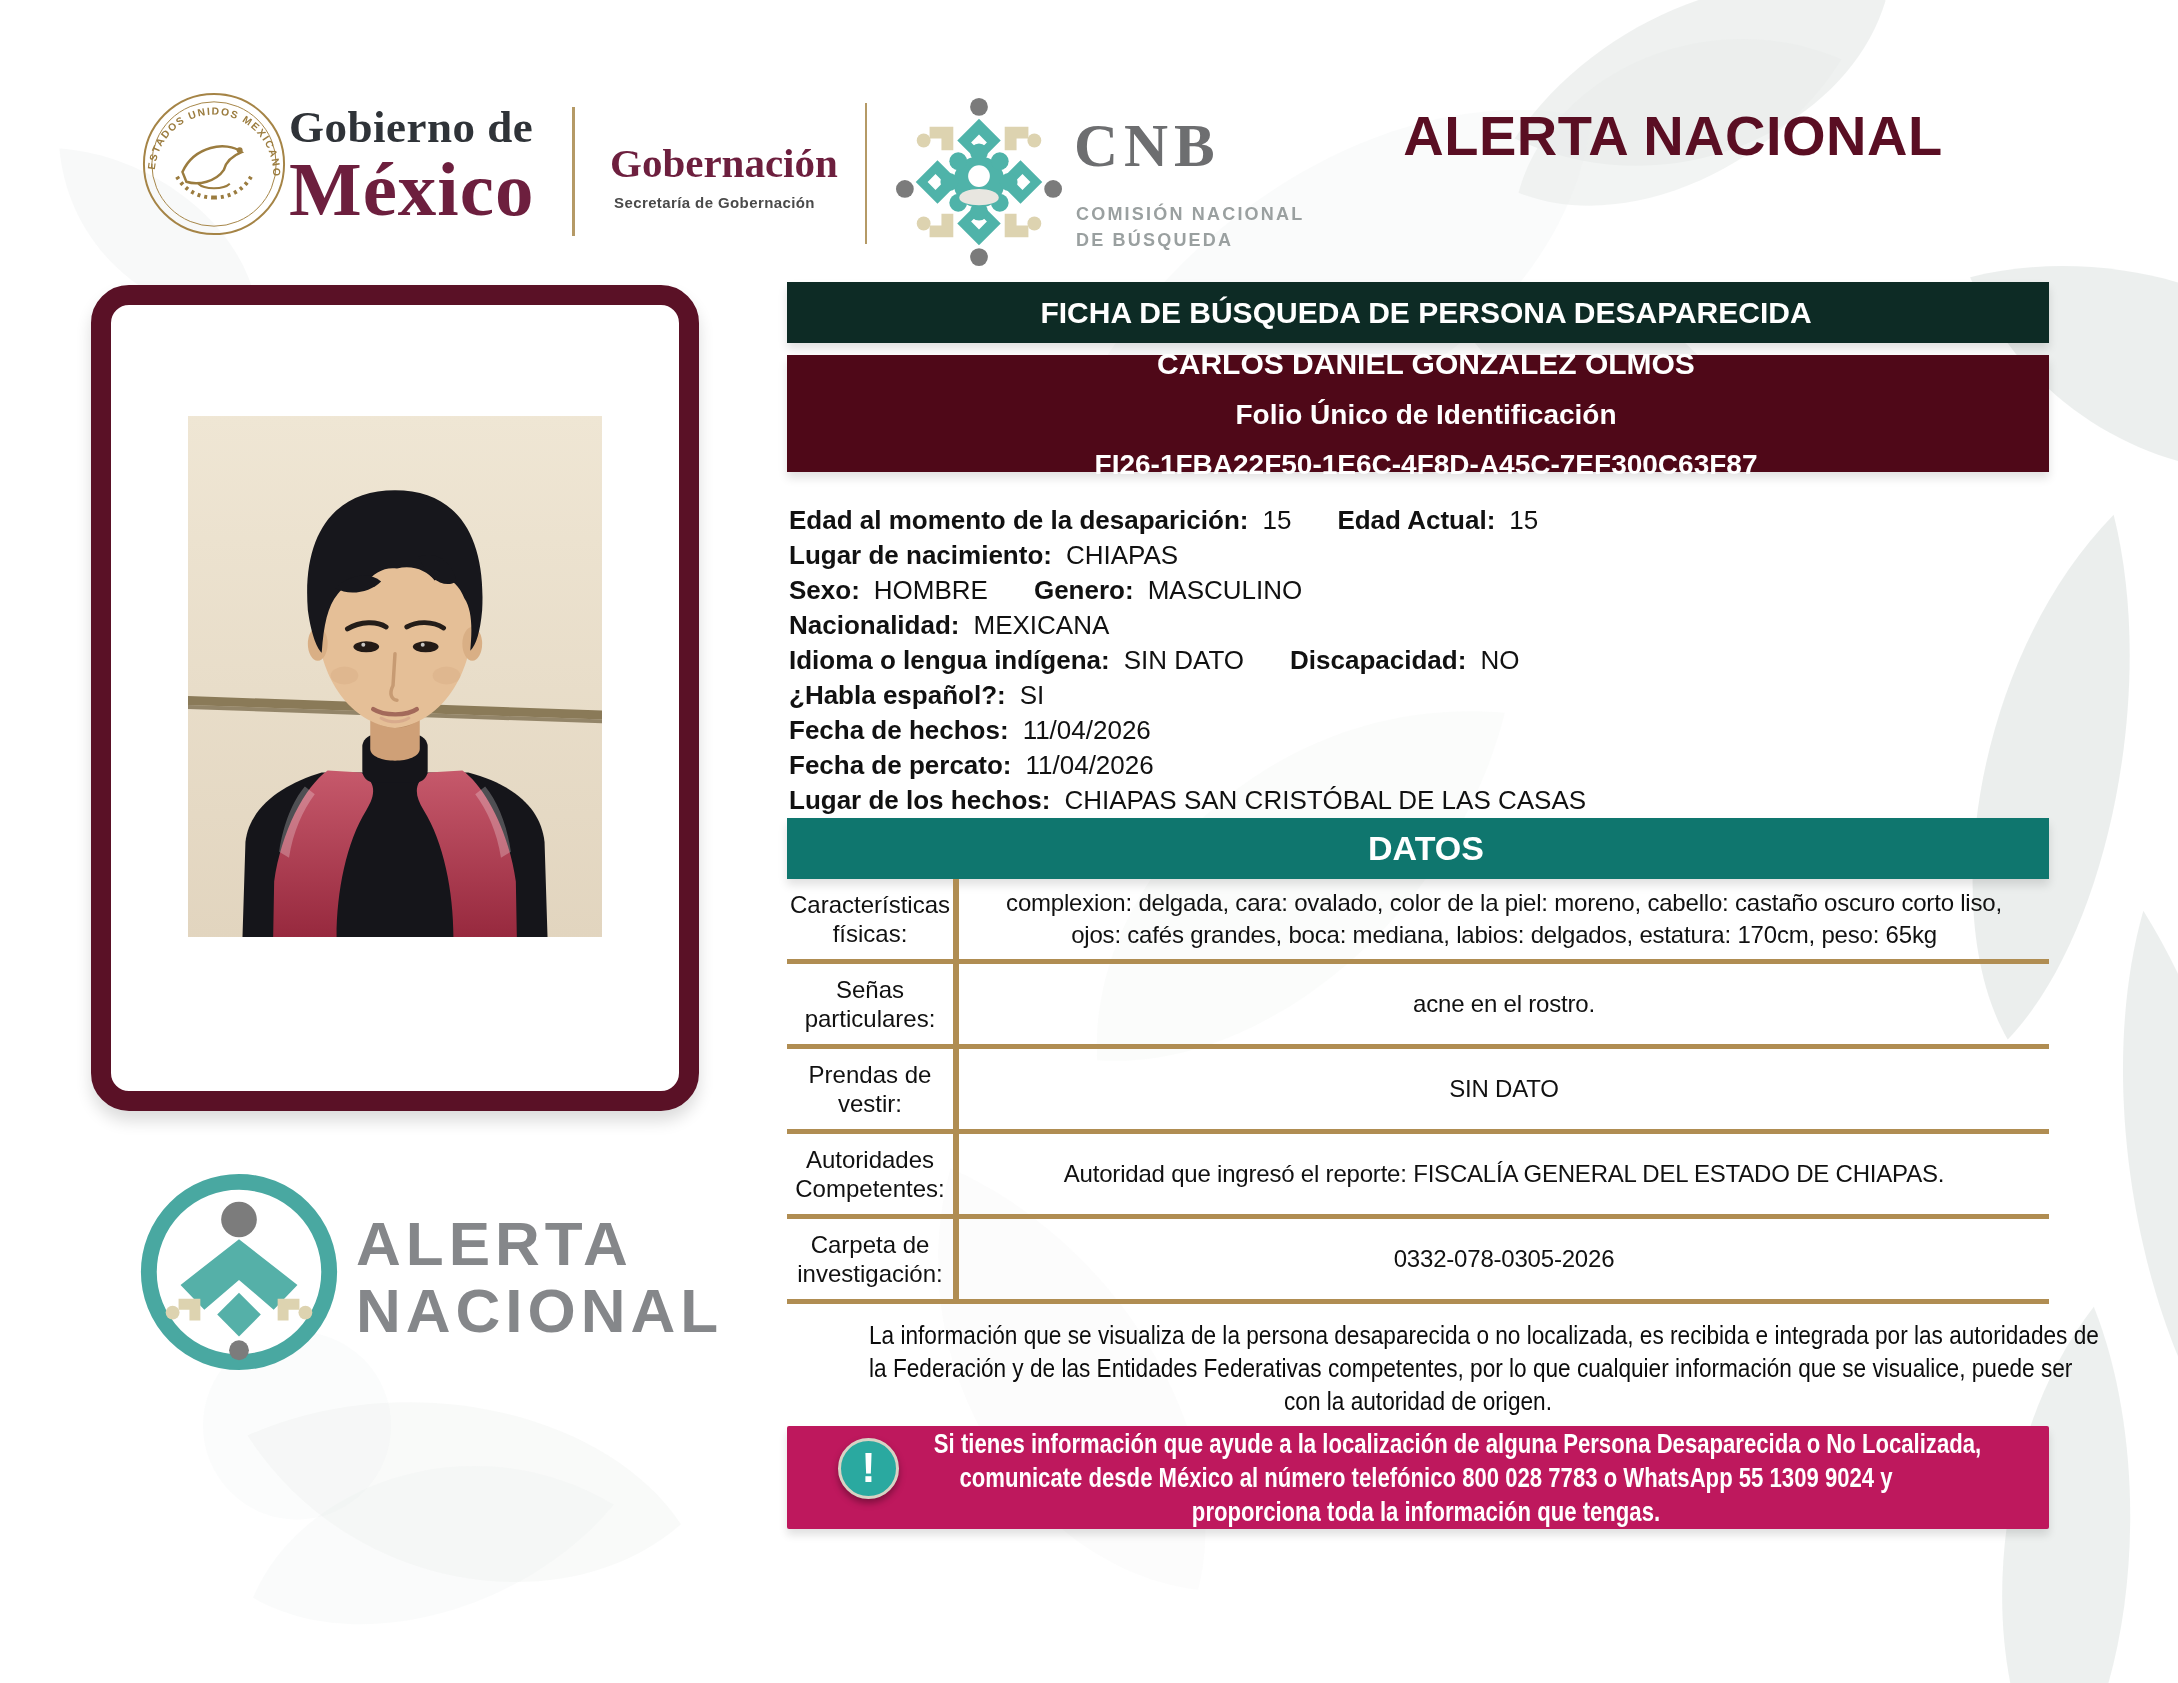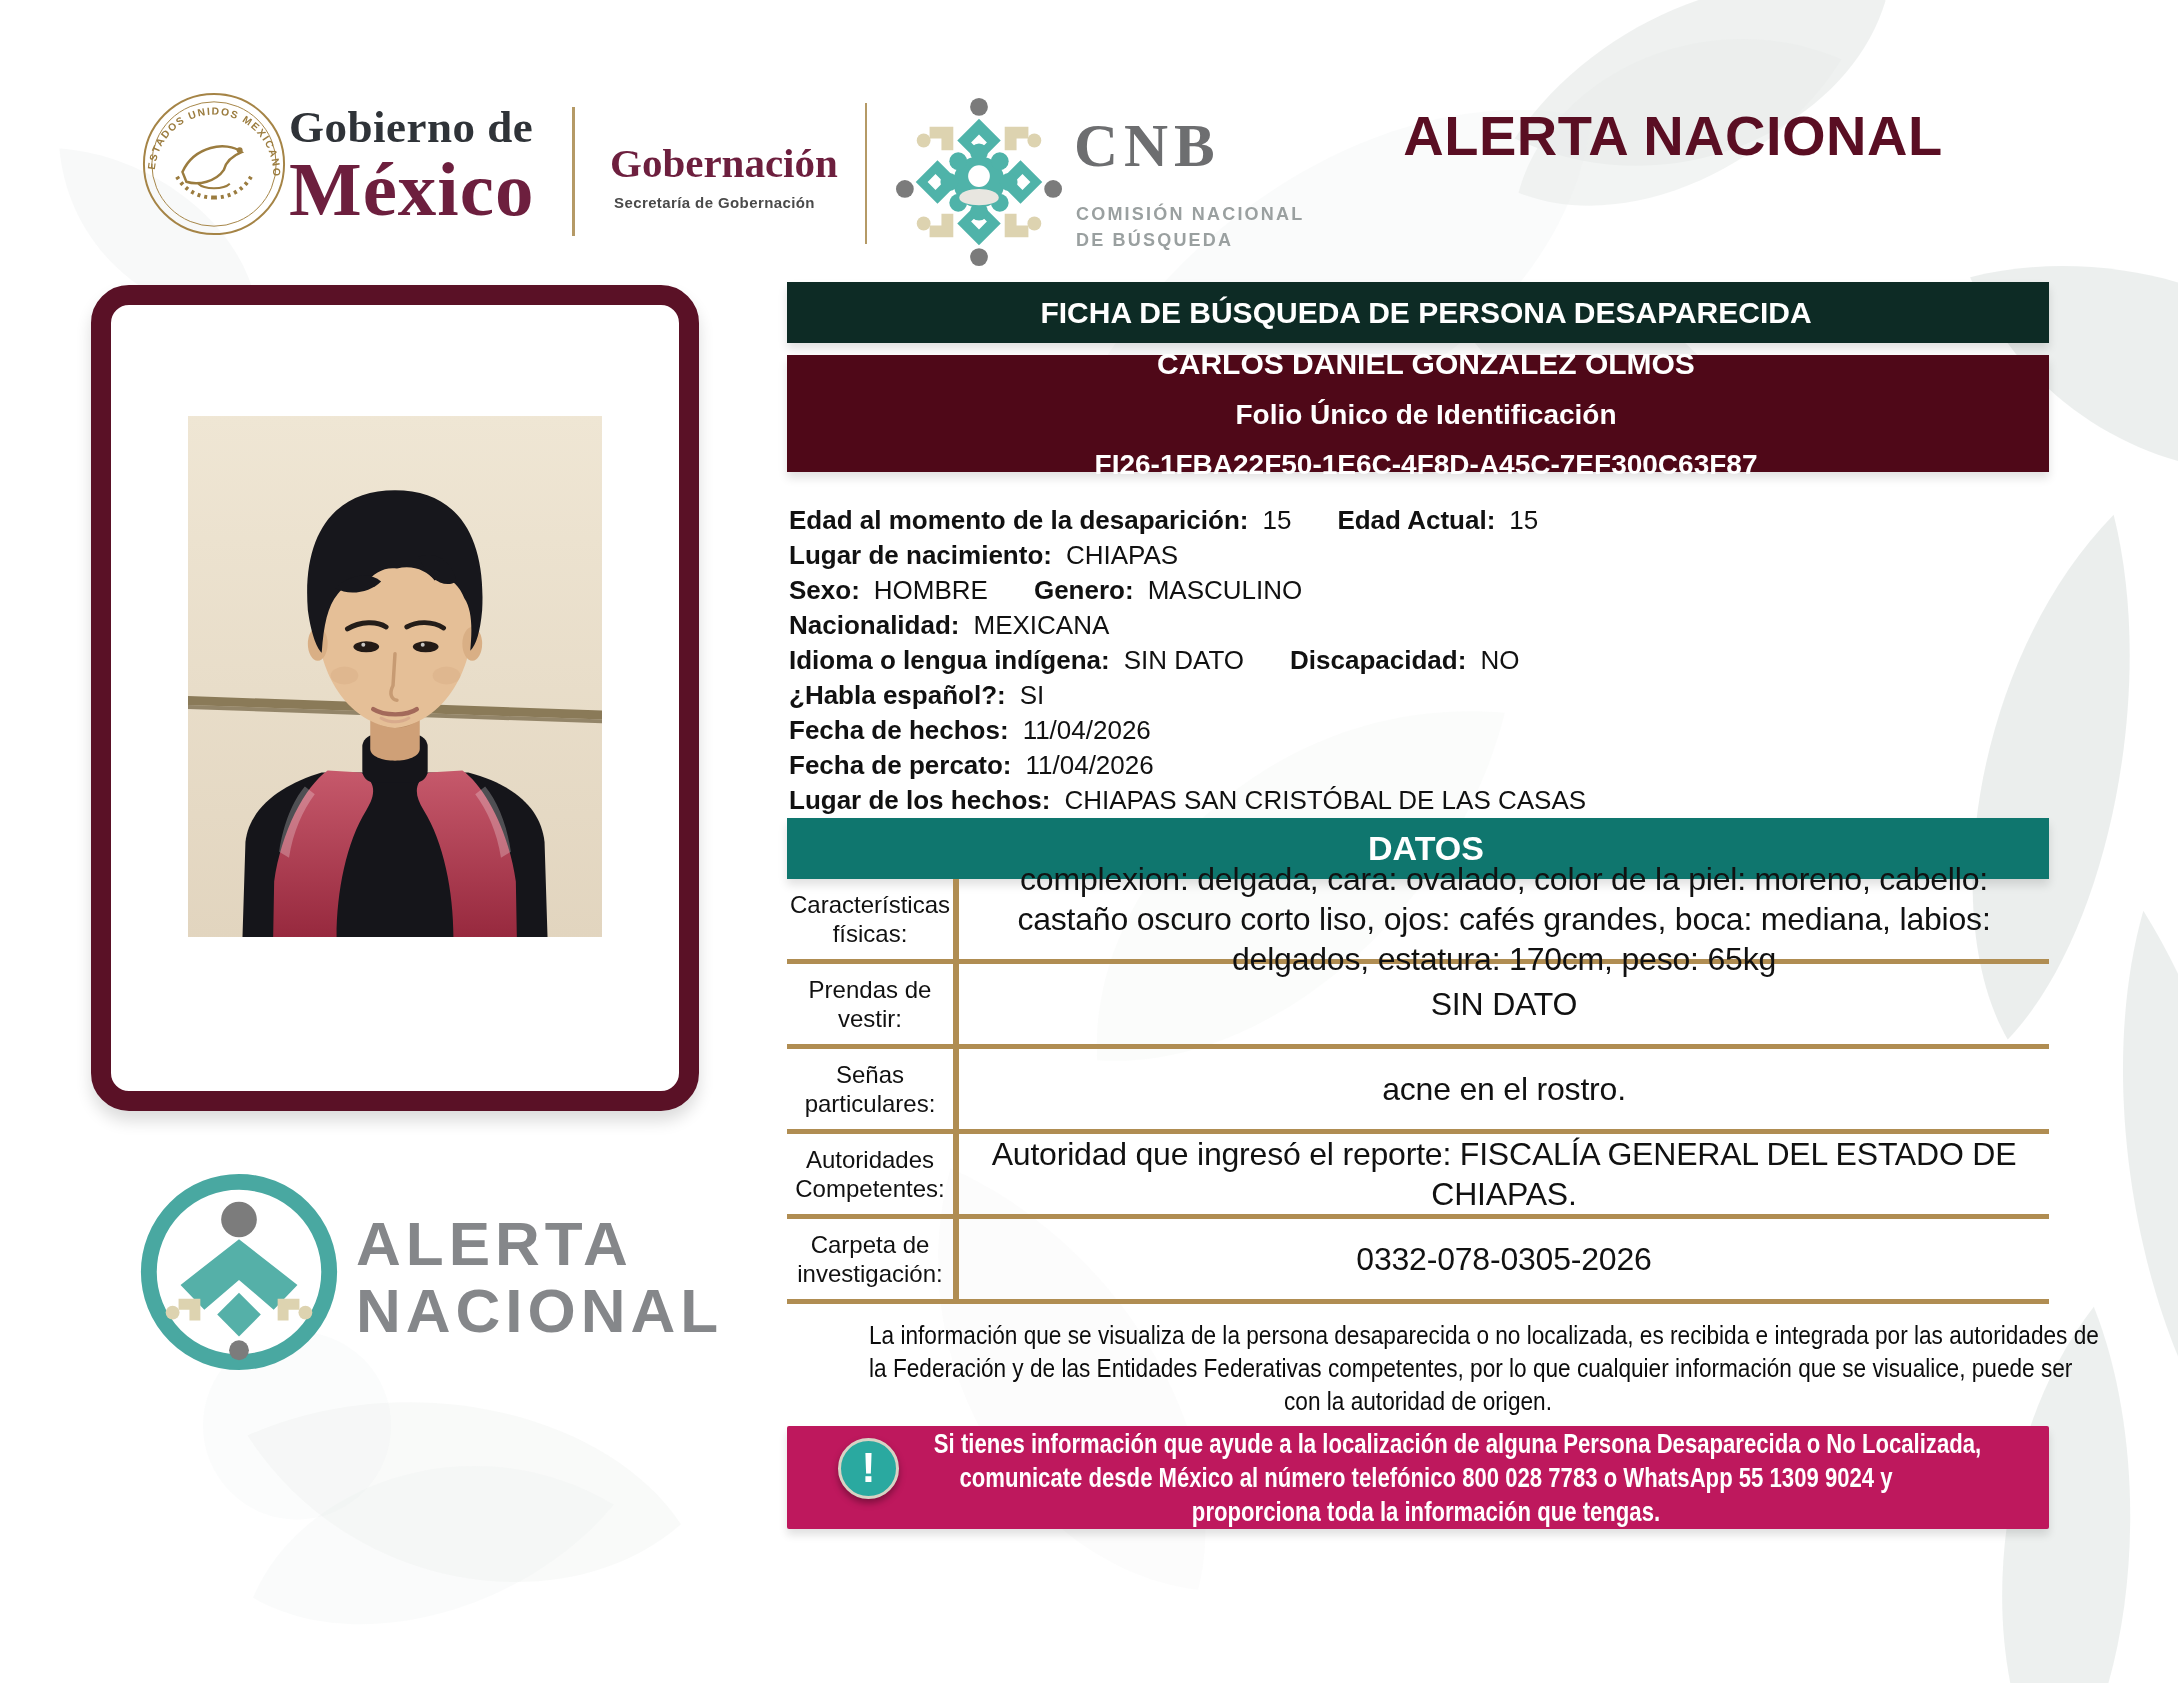--- a/index.html
+++ b/index.html
@@ -39,21 +39,21 @@
   .detail-line{height:35px;line-height:35px;white-space:nowrap;}
   .detail-line .lb{font-weight:bold;margin-right:14px;}
   .detail-line .vl{margin-right:46px;}
   .detail-line span:empty{display:none;}
 
   #datos-table{left:787px;top:879px;width:1262px;}
   .trow{display:flex;border-bottom:5px solid #b08d52;height:80px;}
   .tlabel{width:166px;border-right:6px solid #b08d52;display:flex;align-items:center;justify-content:center;
           text-align:center;font-size:24px;line-height:29px;flex-shrink:0;}
   .tvalue{flex:1;display:flex;align-items:center;justify-content:center;text-align:center;
-          font-size:32px;line-height:40px;padding:0 24px;letter-spacing:-0.2px;}
+          font-size:24px;line-height:32px;padding:0 24px;letter-spacing:-0.2px;}
 
   #disclaimer{left:787px;top:1319px;width:1262px;text-align:center;font-size:26px;color:#0c0c0c;}
   #disclaimer .dline{white-space:nowrap;line-height:33px;transform:scaleX(.87);transform-origin:center;}
 
   #contact-banner{top:1426px;height:103px;background:#be185d;display:flex;flex-direction:column;
                   justify-content:center;border-radius:2px;}
   #contact-banner .cline{white-space:nowrap;line-height:34px;font-size:28px;font-weight:bold;
                          transform:scaleX(.79);transform-origin:center;}
   #contact-icon{left:838px;top:1438px;width:55px;height:55px;border-radius:50%;background:#2aa9a0;
                 border:3px solid #d8d2c4;color:#fff;font-size:42px;font-weight:bold;text-align:center;
@@ -244,26 +244,26 @@
   </div>
 
   <div class="layer banner" id="datos-banner">DATOS</div>
 
   <div class="layer" id="datos-table">
     <div class="trow">
       <div class="tlabel">Características físicas:</div>
       <div class="tvalue">complexion: delgada, cara: ovalado, color de la piel: moreno, cabello: castaño oscuro corto liso, ojos: cafés grandes, boca: mediana, labios: delgados, estatura: 170cm, peso: 65kg</div>
     </div>
     <div class="trow">
+      <div class="tlabel">Señas particulares:</div>
+      <div class="tvalue">acne en el rostro.</div>
+    </div>
+    <div class="trow">
       <div class="tlabel">Prendas de vestir:</div>
       <div class="tvalue">SIN DATO</div>
-    </div>
-    <div class="trow">
-      <div class="tlabel">Señas particulares:</div>
-      <div class="tvalue">acne en el rostro.</div>
     </div>
     <div class="trow">
       <div class="tlabel">Autoridades Competentes:</div>
       <div class="tvalue">Autoridad que ingresó el reporte: FISCALÍA GENERAL DEL ESTADO DE CHIAPAS.</div>
     </div>
     <div class="trow">
       <div class="tlabel">Carpeta de investigación:</div>
       <div class="tvalue">0332-078-0305-2026</div>
     </div>
   </div>

